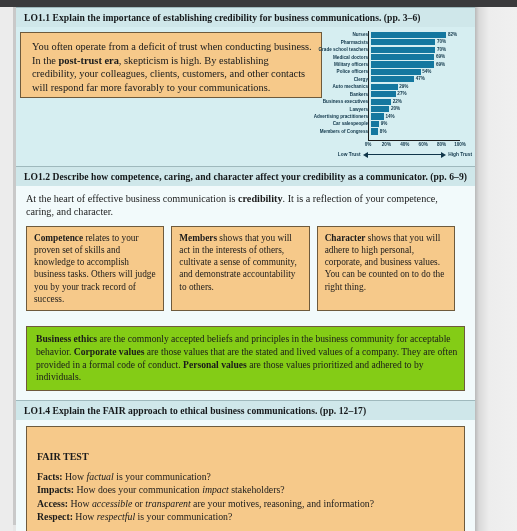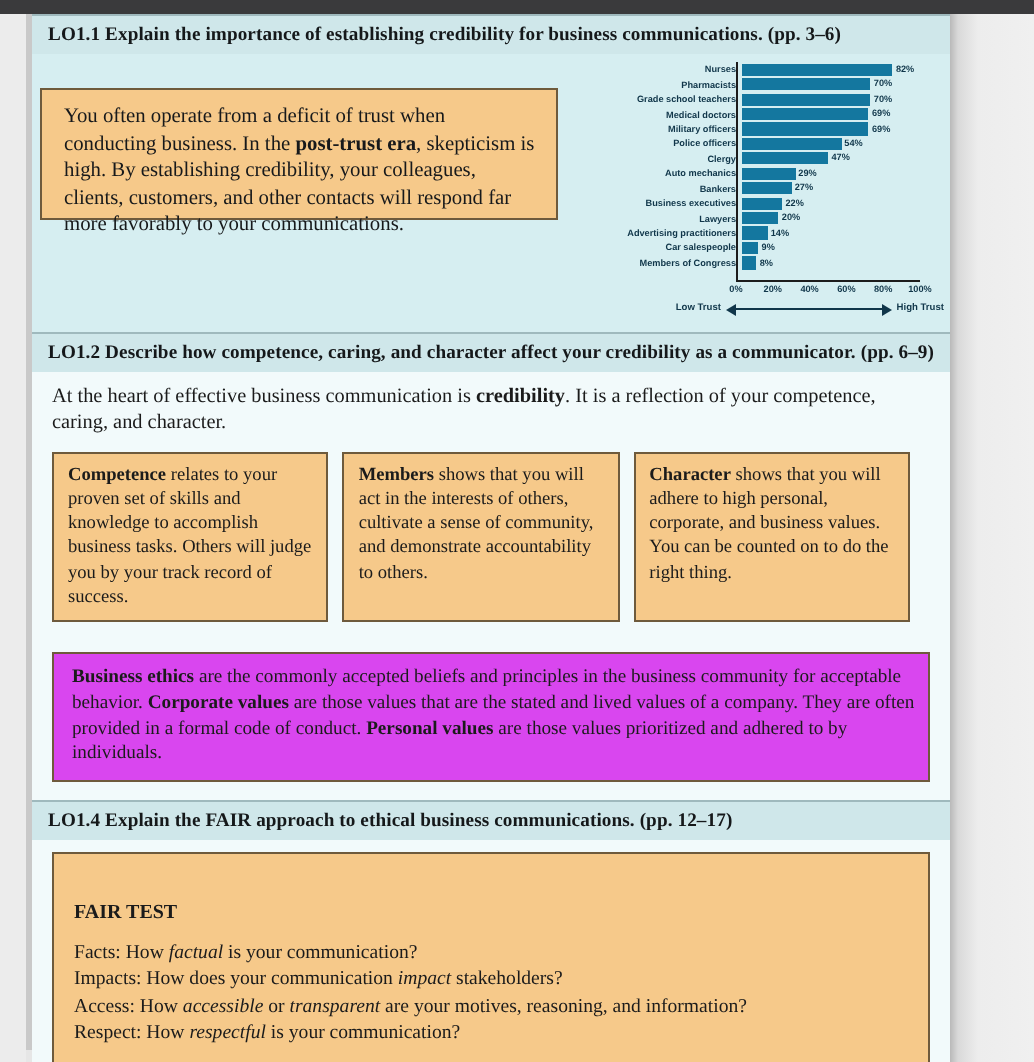--- a/index.html
+++ b/index.html
@@ -31,21 +31,21 @@
   }
   .lo-body{background:#dff0f2;padding:0;}
 
   
   #lo1 .lo-body{position:relative;height:139px;background:#d6eef1;}
   .callout{
     background:#f6c98a;border:1px solid #6e5a3c;
     font-size:10.4px;line-height:13.6px;color:#17191b;
   }
   #trust-callout{
-    position:absolute;left:4px;top:17px;width:259px;height:66px;
+    position:absolute;left:4px;top:5px;width:302px;height:66px;
     padding:7px 9px 6px 11px;box-sizing:border-box;
   }
   #trust-callout p{margin:0;}
 
   
   #chart{position:absolute;left:268px;top:2px;width:188px;height:132px;}
   .chart-rows{position:absolute;left:0;top:2px;width:188px;}
   .crow{display:flex;align-items:center;height:7.45px;}
   .clabel{
     width:84px;text-align:right;padding-right:3px;
@@ -91,34 +91,34 @@
   .tribox{
     flex:1;background:#f6c98a;border:1px solid #6e5a3c;
     font-size:9.3px;line-height:12.2px;padding:5px 6px 5px 7px;
     box-sizing:border-box;min-height:64px;
   }
   .tribox p{margin:0;}
 
   
   #lo3 .lo-body{background:#f2fafb;padding:6px 10px 9px 10px;}
   #ethics-box{
-    background:#d946ef;border:1px solid #6e5a3c;
+    background:#84cc16;border:1px solid #6e5a3c;
     font-size:9.6px;line-height:12.8px;padding:6px 4px 6px 9px;
   }
   #ethics-box p{margin:0;}
 
   
   #lo4 .lo-body{background:#f2fafb;padding:6px 10px 8px 10px;}
   #fair-box{
     background:#f6c98a;border:1px solid #6e5a3c;
     padding:7px 8px 8px 10px;
   }
   #fair-title{font-weight:bold;font-size:10px;line-height:13px;margin:16px 0 7px 0;}
   .fairline{font-size:9.8px;line-height:13.2px;margin:0;}
-  .fairline b{font-weight:normal;text-align:center;}
+  .fairline b{font-weight:bold;text-align:center;}
   .fairline i{font-style:italic;}
 
   b{font-weight:bold;}
   i{font-style:italic;}
 </style>
 </head>
 <body>
 
 <div id="page">
 

